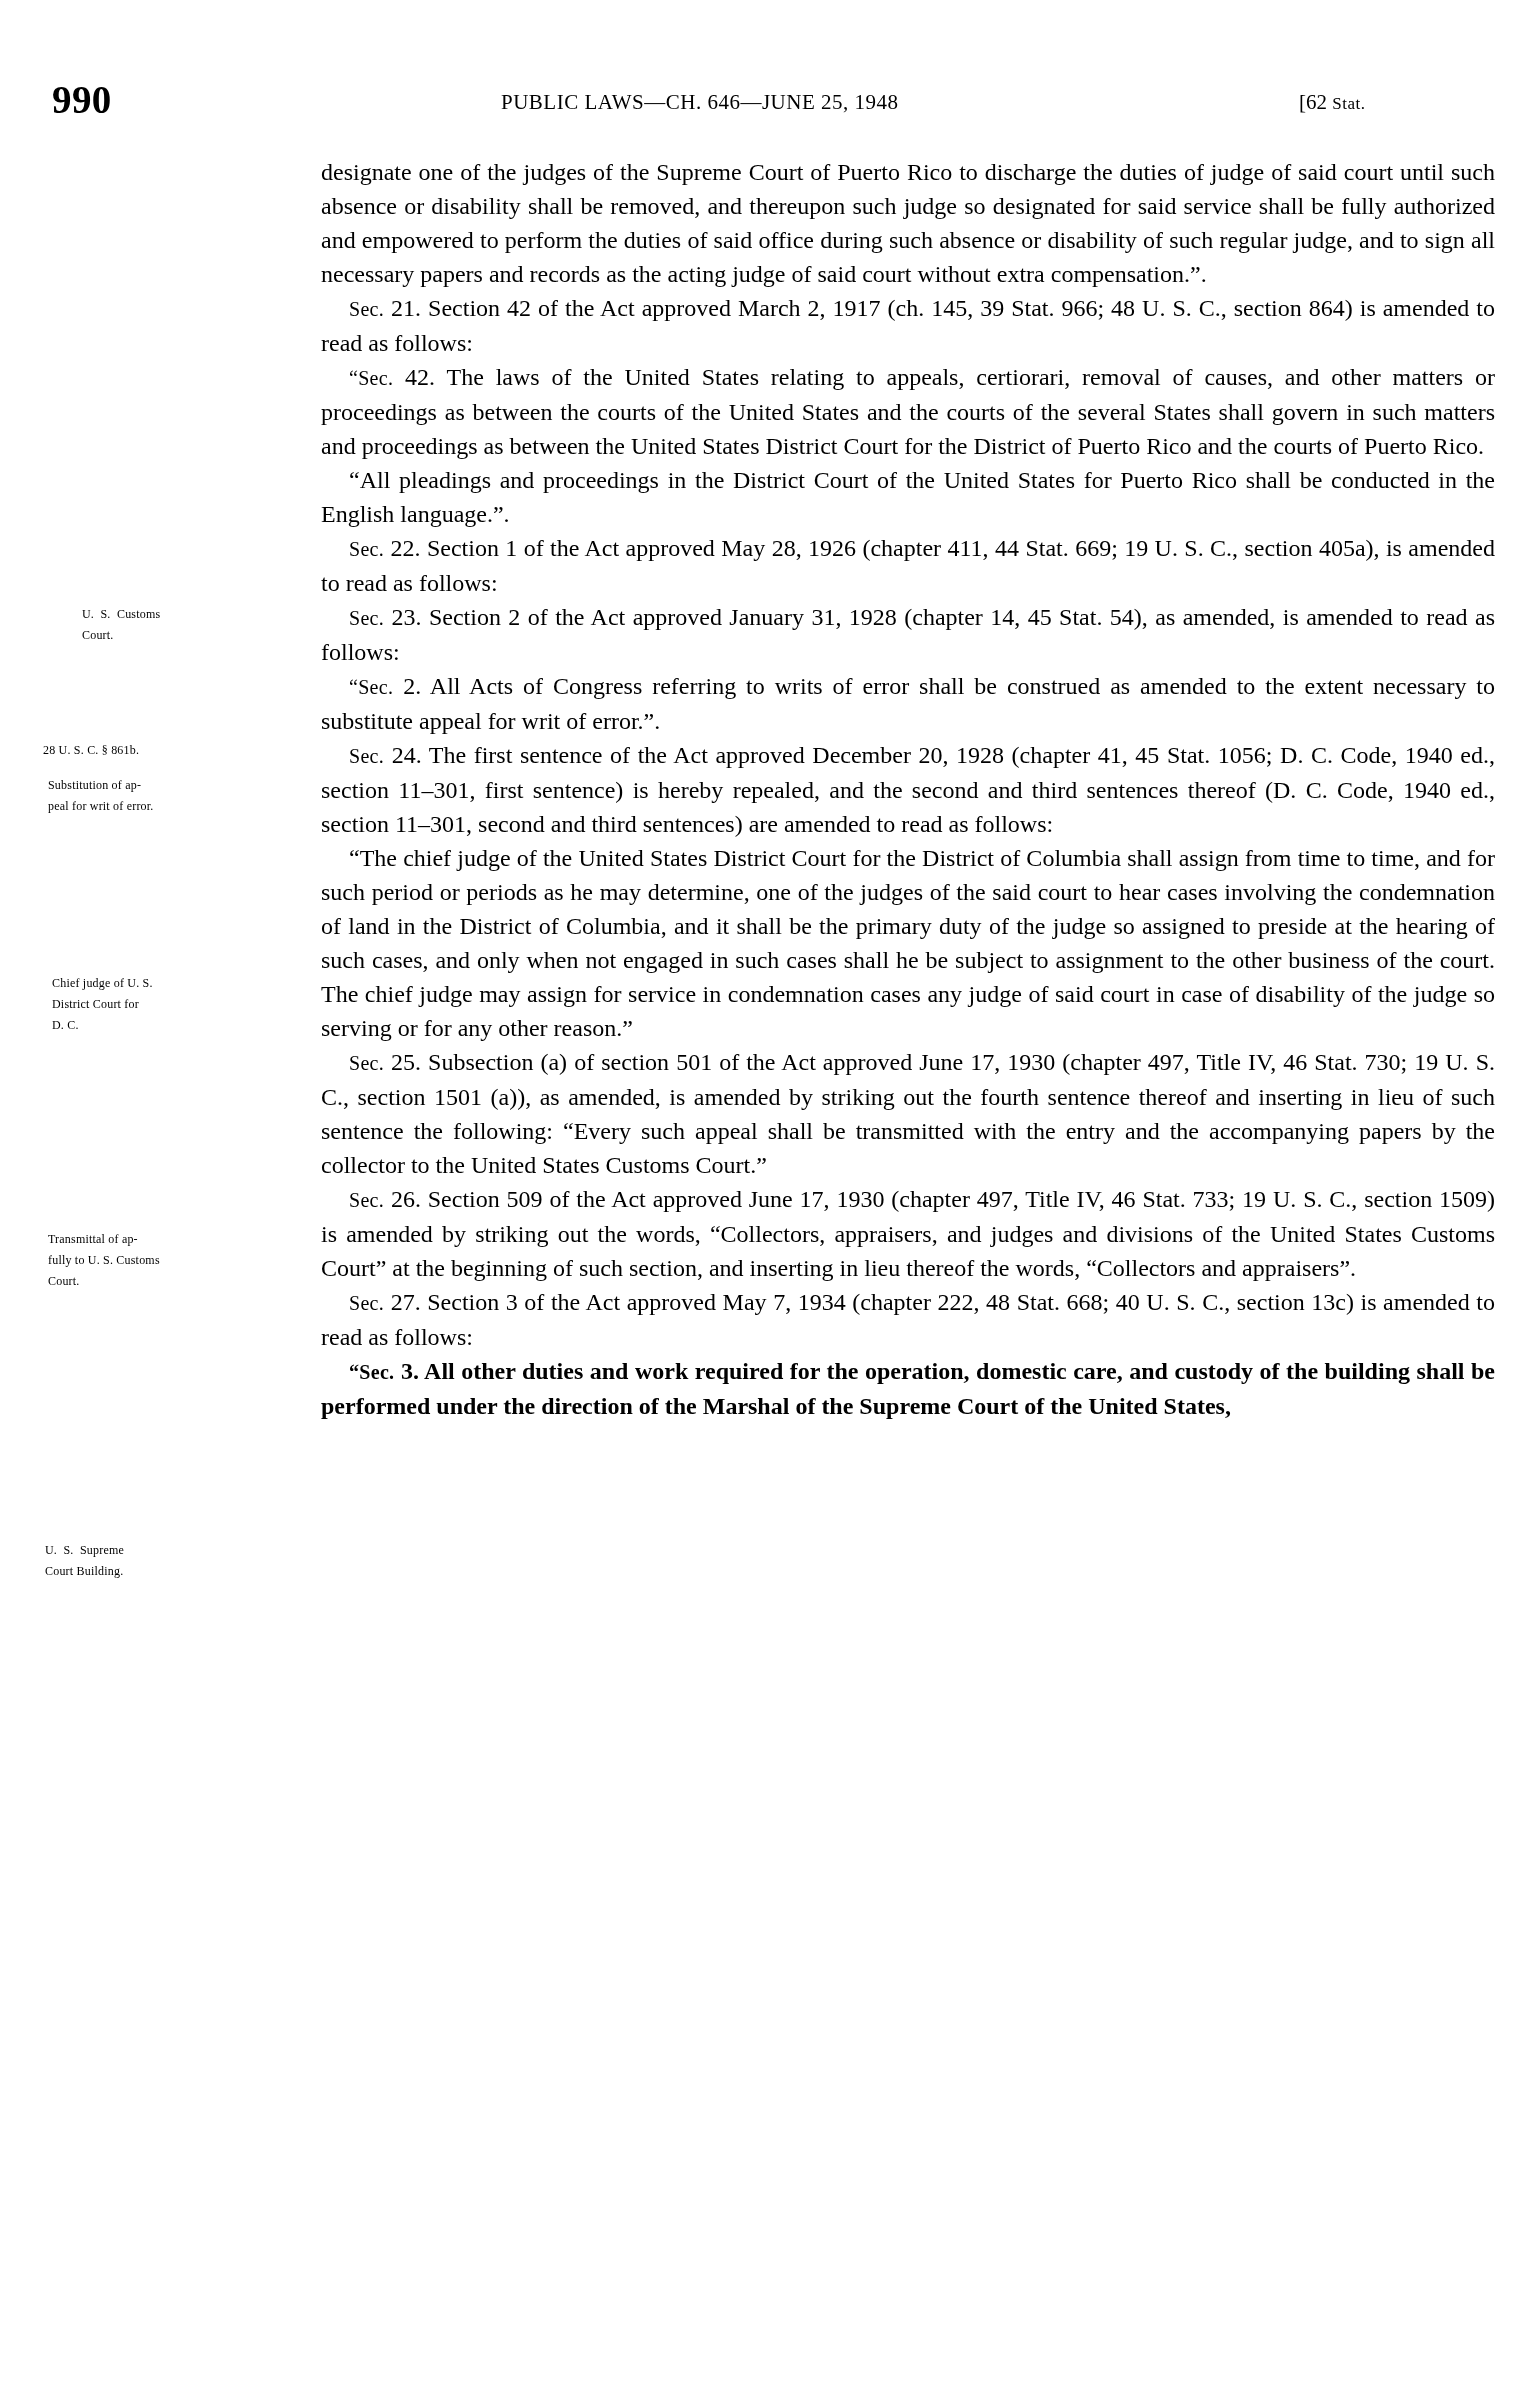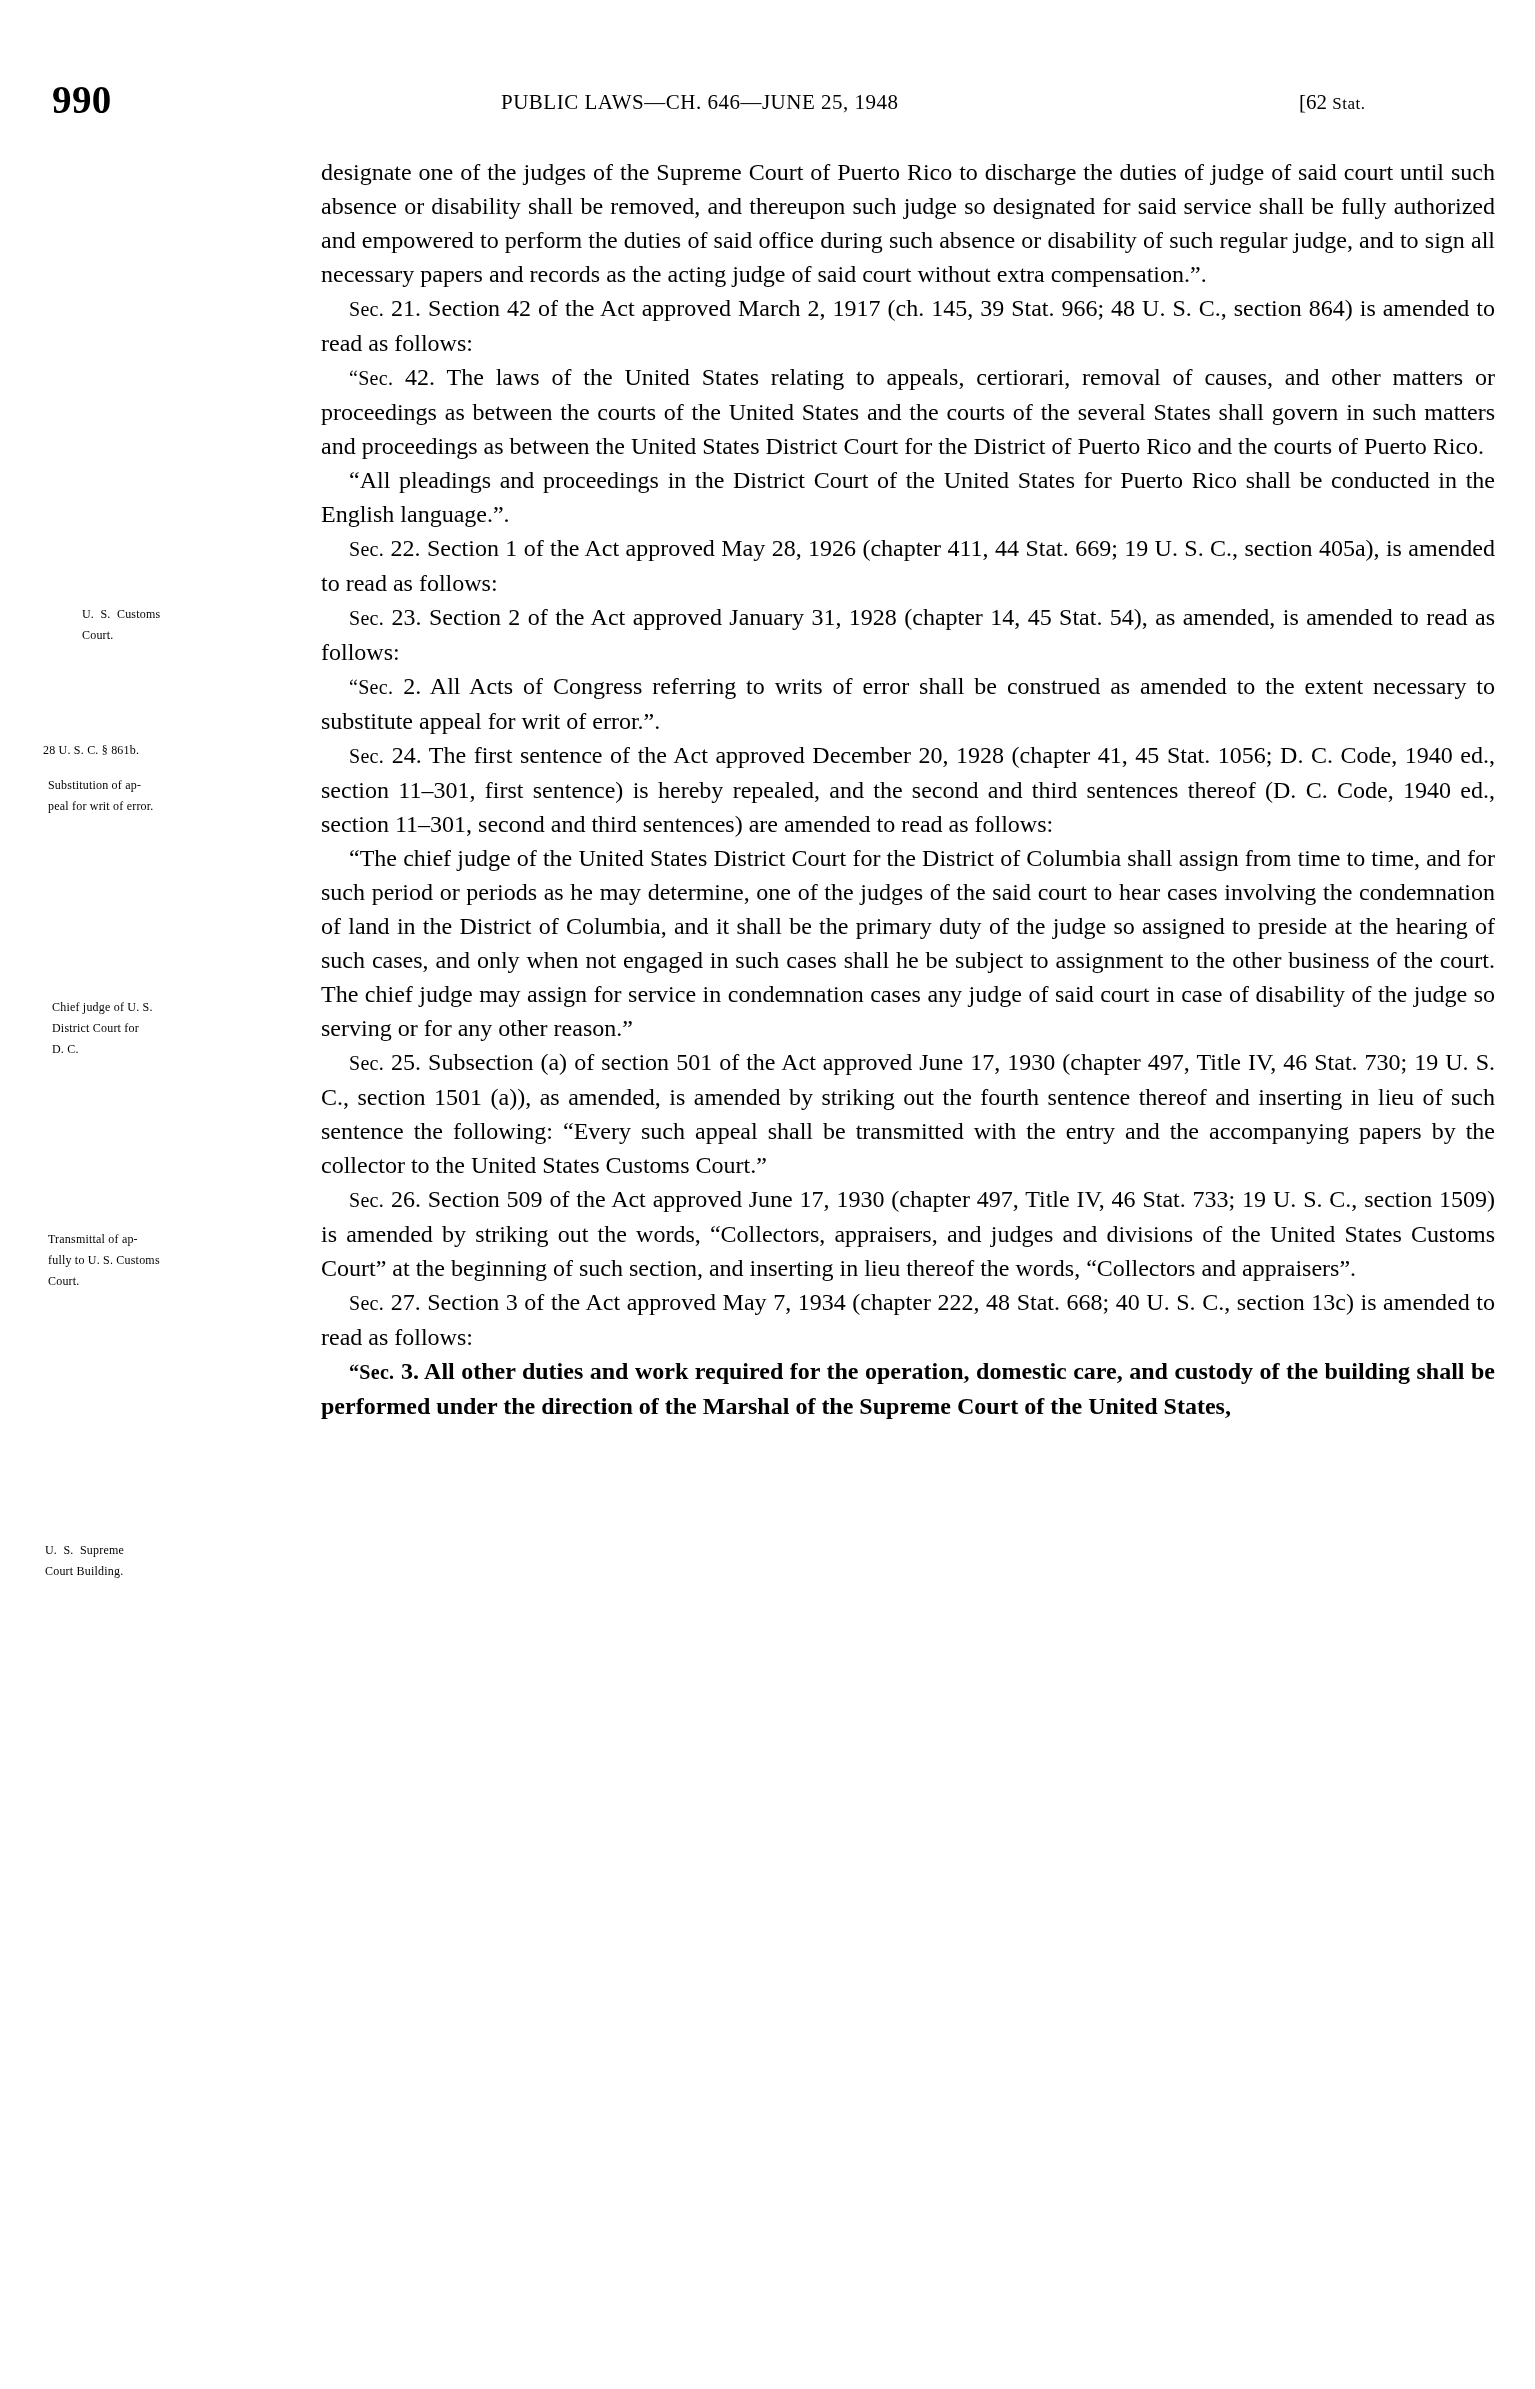--- a/index.html
+++ b/index.html
@@ -142,21 +142,21 @@
           <span class="sn-line">U.  S.  Customs</span>
           <span class="sn-line">Court.</span>
         </div>
         <div class="sidenote indent-b" style="top: 585px;">
           <span class="sn-line">28 U. S. C. § 861b.</span>
         </div>
         <div class="sidenote indent-c" style="top: 620px;">
           <span class="sn-line">Substitution of ap-</span>
           <span class="sn-line">peal for writ of error.</span>
         </div>
-        <div class="sidenote indent-d" style="top: 842px;">
+        <div class="sidenote indent-d" style="top: 818px;">
           <span class="sn-line">Chief judge of U. S.</span>
           <span class="sn-line">District Court for</span>
           <span class="sn-line">D. C.</span>
         </div>
         <div class="sidenote indent-c" style="top: 1074px;">
           <span class="sn-line">Transmittal of ap-</span>
           <span class="sn-line">fully to U. S. Customs</span>
           <span class="sn-line">Court.</span>
         </div>
         <div class="sidenote indent-e" style="top: 1385px; padding-left: 45px;">

